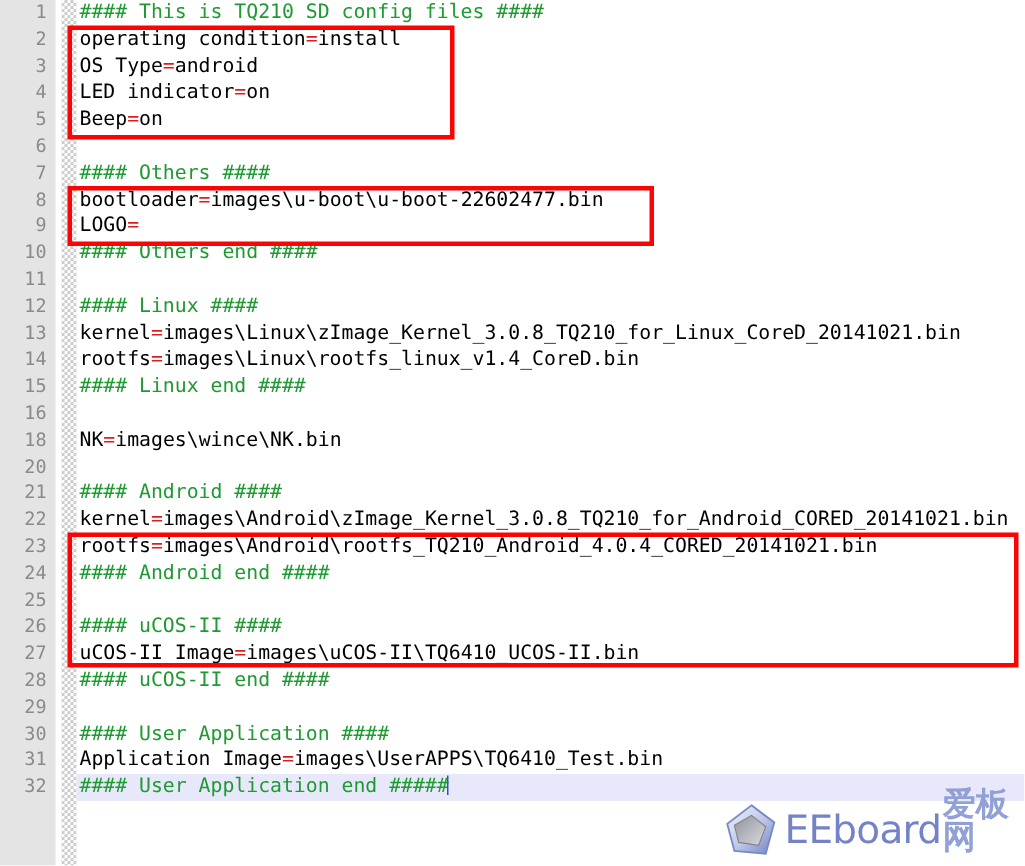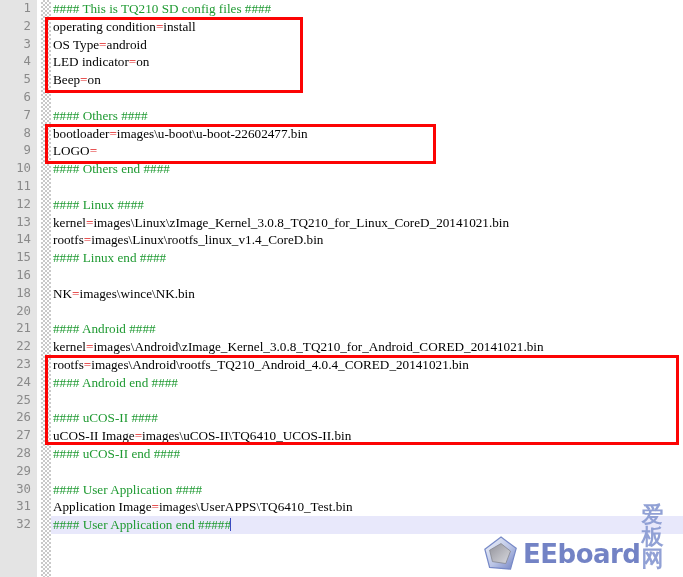--- a/index.html
+++ b/index.html
@@ -70,21 +70,20 @@
     color: #8a8a8a;
     font-size: 12.3px;
     font-family: "DejaVu Sans Mono", "Liberation Mono", monospace;
   }
   .row .code {
     position: absolute;
     left: 53px;
     top: 0;
     color: #000000;
     letter-spacing: 0px;
-    font-family: Liberation Serif, serif;
   }
   .row.active .hl {
     position: absolute;
     left: 51px;
     top: 0;
     right: 0;
     height: 17.8px;
     background: #e8e8fb;
     z-index: -1;
   }
@@ -123,21 +122,21 @@
     width: 198px;
     height: 38px;
     z-index: 6;
     display: flex;
     align-items: center;
     opacity: 0.97;
   }
   .wm-mark { width: 38px; height: 38px; flex: 0 0 38px; }
   .wm-text {
     font-family: "DejaVu Sans", "Liberation Sans", sans-serif;
-    font-weight: bold;
+    font-weight: normal;
     font-size: 26px;
     color: #6f7fc4;
     letter-spacing: -0.5px;
     margin-left: 3px;
     line-height: 1;
     text-align: center;
   }
   .wm-cn {
     font-family: "DejaVu Sans", "Liberation Sans", sans-serif;
     font-weight: bold;

